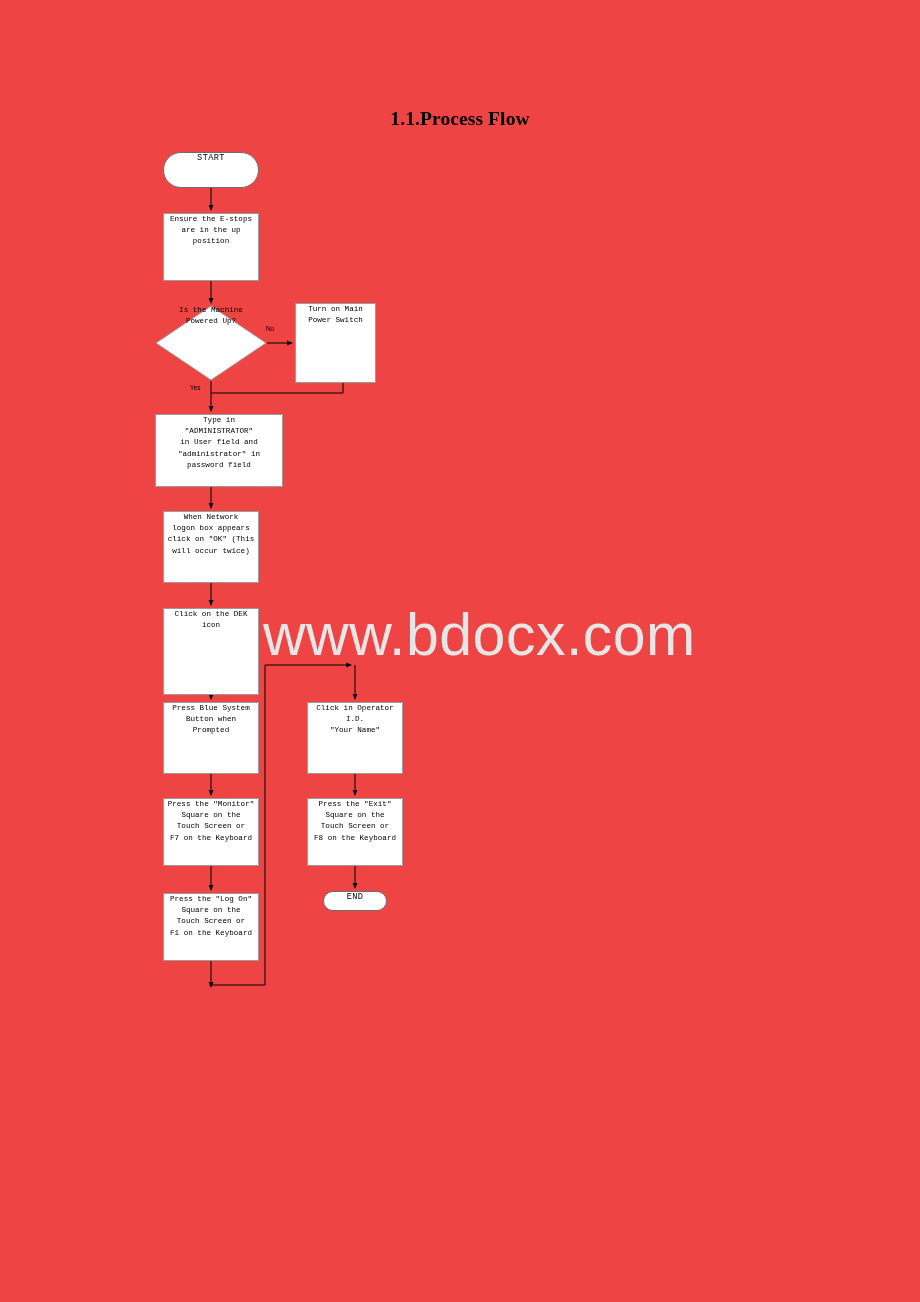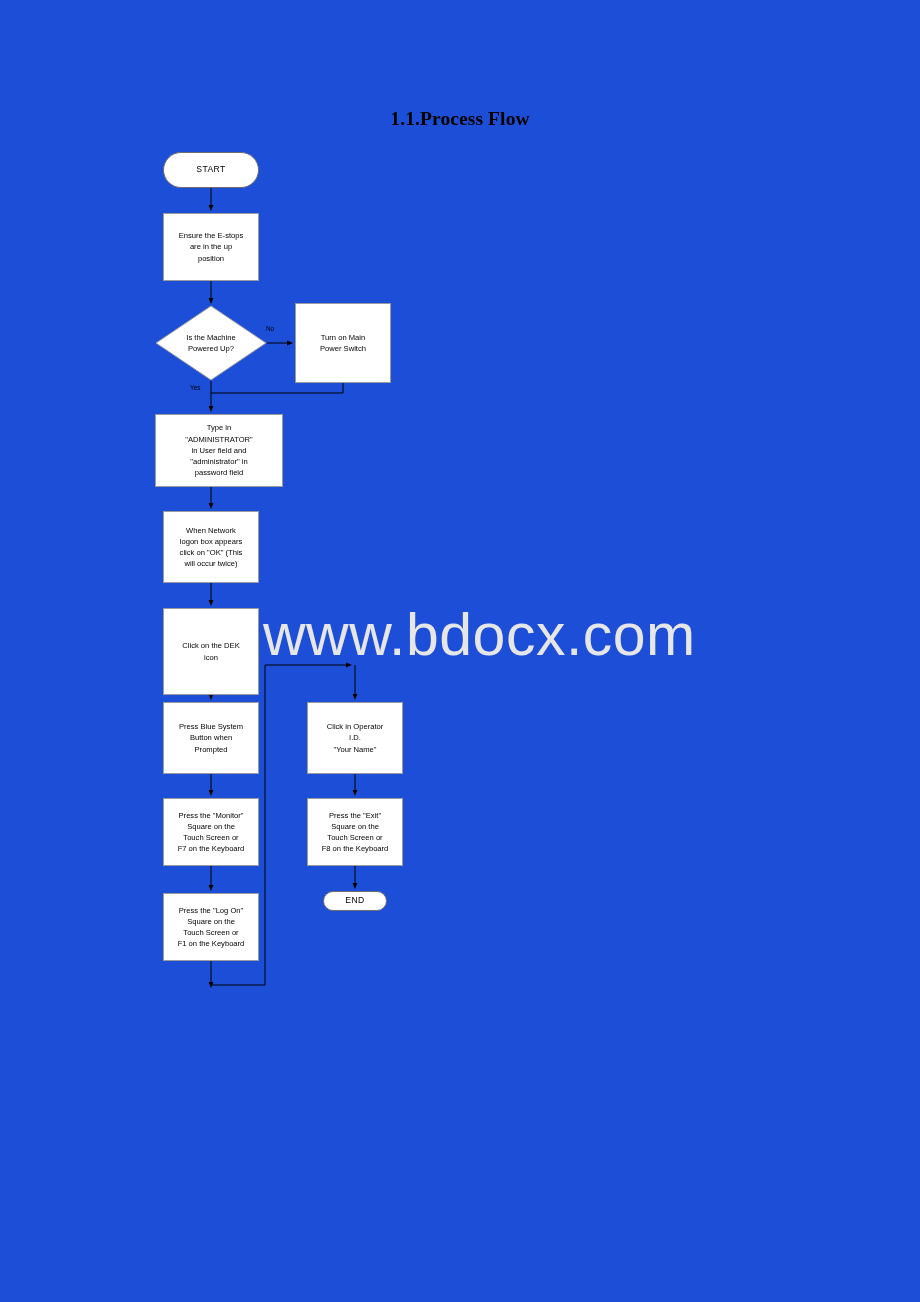--- a/index.html
+++ b/index.html
@@ -11,21 +11,21 @@
     width: 920px;
     height: 1302px;
     position: relative;
     font-family: "Liberation Sans", sans-serif;
     overflow: hidden;
   }
   #page {
     position: relative;
     width: 920px;
     height: 1302px;
-    background: #1d4ed8;
+    background: #ef4444;
   }
   
   .page-title {
     position: absolute;
     left: 0;
     top: 108px;
     width: 920px;
     text-align: center;
     font-family: "Liberation Serif", serif;
     font-weight: bold;
@@ -56,27 +56,28 @@
     top: 0;
     width: 920px;
     height: 1302px;
     pointer-events: none;
   }
   
   .node {
     position: absolute;
     box-sizing: border-box;
     display: flex;
-    align-items: center;
+    align-items: flex-start;
     justify-content: center;
     text-align: center;
     color: #000000;
     font-size: 7.6px;
     line-height: 11.2px;
     background: #ffffff;
+    font-family: Liberation Mono, monospace;
   }
   .node .nodetext {
     display: block;
     width: 100%;
     padding: 0 2px;
     white-space: pre-line;
   }
   .proc {
     border: 1px solid #9b9b9b;
   }
@@ -169,21 +170,21 @@
   </div>
 
   <div class="node decision" style="left:155px; top:305px; width:112px; height:76px;">
     <svg class="diamond-shape" viewBox="0 0 112 76" preserveAspectRatio="none">
       <polygon points="56,1 111,38 56,75 1,38" fill="#ffffff" stroke="#9b9b9b" stroke-width="1"></polygon>
     </svg>
     <span class="nodetext">Is the Machine
 Powered Up?</span>
   </div>
 
-  <div class="node proc" style="left:295px; top:303px; width:96px; height:80px;">
+  <div class="node proc" style="left:295px; top:303px; width:81px; height:80px;">
     <span class="nodetext">Turn on Main
 Power Switch</span>
   </div>
 
   <div class="node proc" style="left:155px; top:414px; width:128px; height:73px;">
     <span class="nodetext">Type in
 "ADMINISTRATOR"
 in User field and
 "administrator" in
 password field</span>

